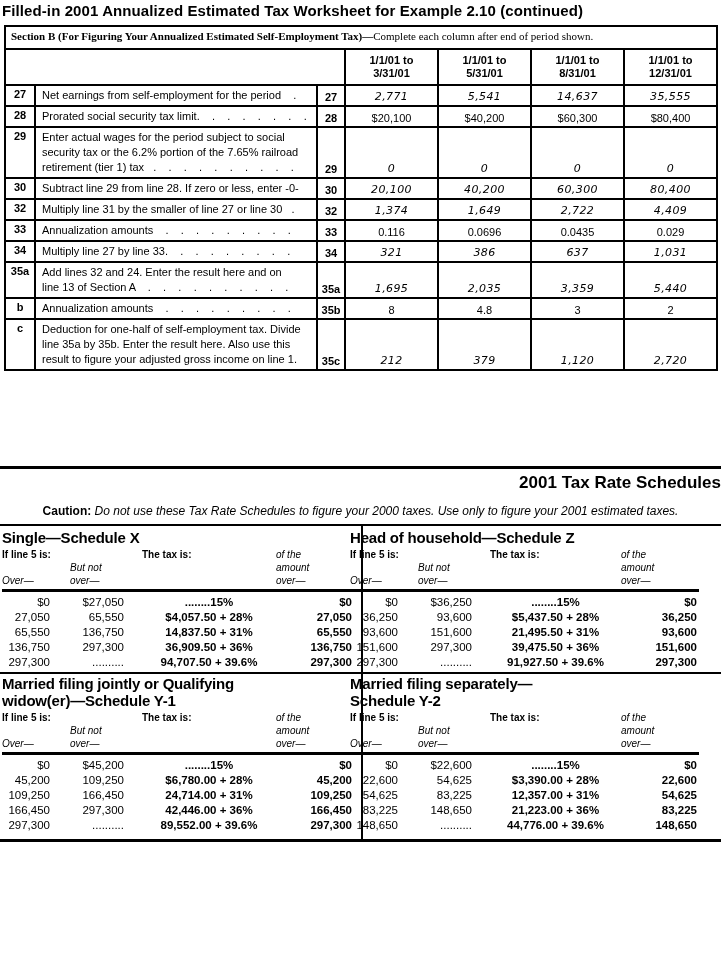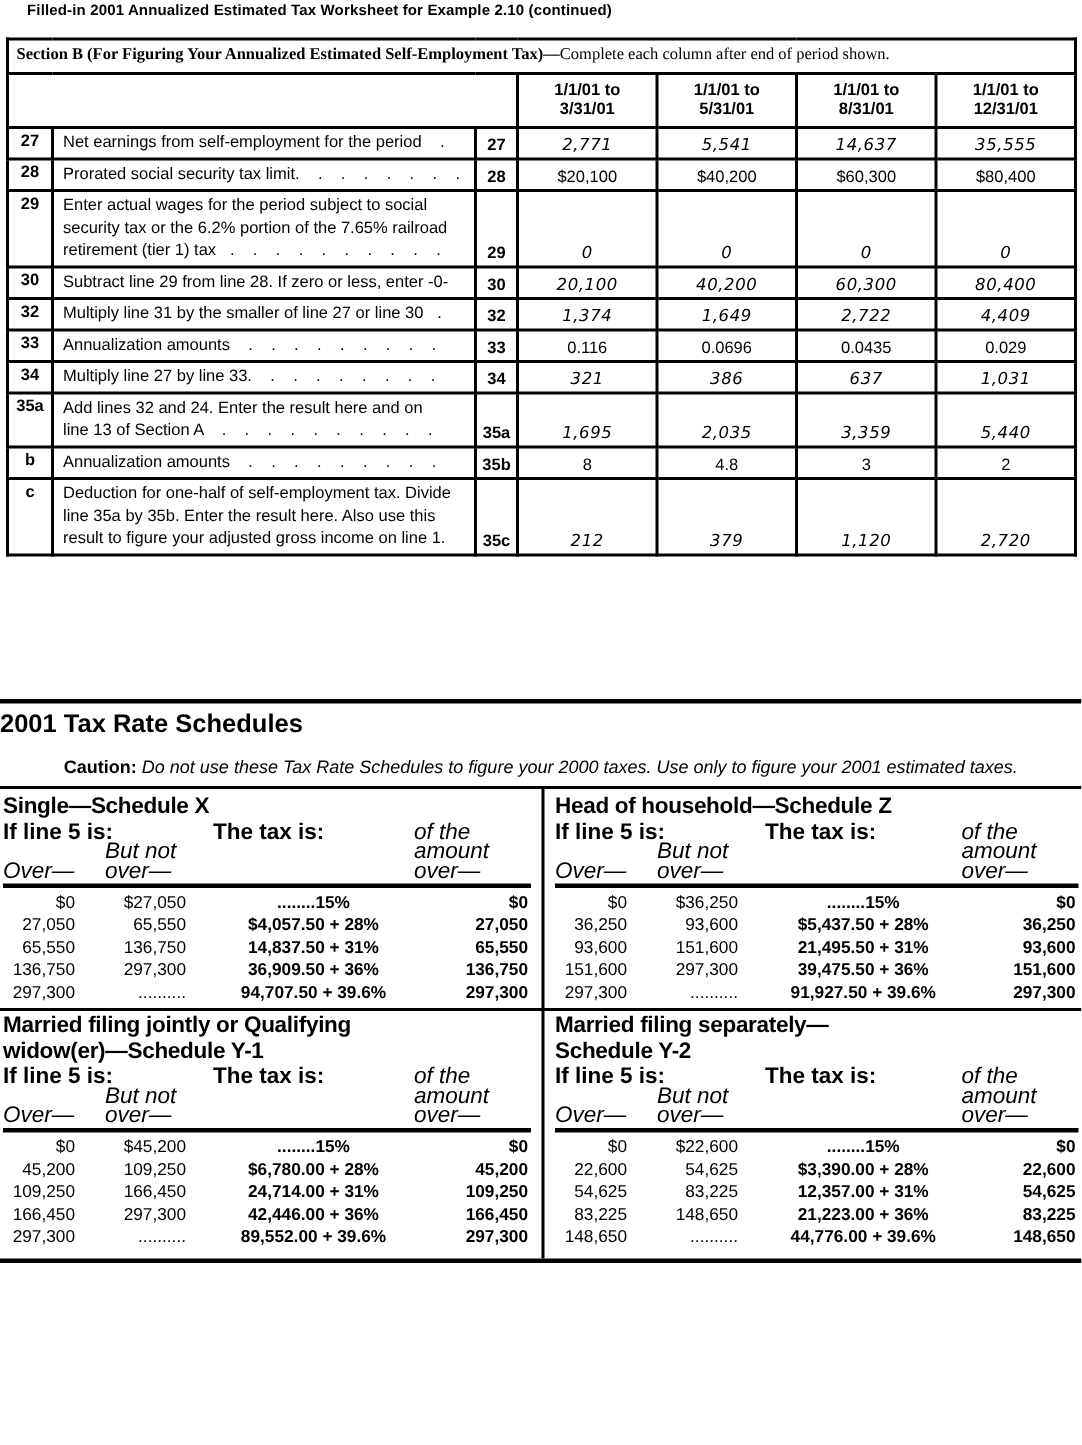--- a/index.html
+++ b/index.html
@@ -1,18 +1,18 @@
 <!DOCTYPE html>
 <html><head>
 <meta charset="utf-8">
 <style>
   html,body { margin:0; padding:0; background:#fff; }
   body { width:721px; height:963px; position:relative; font-family:"Liberation Sans",sans-serif; color:#000; }
 
-  #page-title { position:absolute; left:18px; top:2px; font-size:10px; font-weight:bold; letter-spacing:0.1px; white-space:nowrap; }
+  #page-title { position:absolute; left:2px; top:2px; font-size:15px; font-weight:bold; letter-spacing:0.1px; white-space:nowrap; }
 
   
   #sectionb { position:absolute; left:4px; top:25px; width:713px; border-collapse:collapse; table-layout:fixed; }
   #sectionb td { border:2px solid #000; padding:0; font-size:11px; vertical-align:top; }
   .sb-section-cell { padding:3px 5px 3px 5px !important; height:15px;font-family:Liberation Serif, serif; }
   .sb-section-cell .bold { font-weight:bold; }
   .blank-head { height:34px; }
   .period { font-weight:bold; text-align:center; vertical-align:middle !important; line-height:13px; }
   .num { font-weight:bold; text-align:center; padding-top:2px !important; }
   .desc { padding:2px 4px 2px 6px !important; }
@@ -23,33 +23,33 @@
   .filled { font-family:"DejaVu Sans",sans-serif; font-style:italic; font-size:12px; letter-spacing:0.4px;margin-top:11px; }
 
   
   .hrule { position:absolute; left:0; background:#000; }
   #rule-top    { top:466px; width:721px; height:3px; }
   #rule-caut   { top:524px; width:721px; height:2px; }
   #rule-mid    { top:672px; width:721px; height:2px; }
   #rule-bottom { top:839px; width:721px; height:3px; }
   #vdivider    { position:absolute; left:361px; top:526px; width:2px; height:313px; background:#000; }
 
-  #schedules-title { position:absolute; left:0; top:473px; width:721px; text-align:left; font-size:17px; font-weight:bold; }
+  #schedules-title { position:absolute; left:0; top:473px; width:721px; text-align:right; font-size:17px; font-weight:bold; }
   #caution { position:absolute; left:0; top:504px; width:721px; text-align:center; font-size:12px; white-space:nowrap; }
   #caution .cl { font-weight:bold; }
   #caution .ct { font-style:italic; }
 
   .sched { position:absolute; }
   #sched0, #sched2 { left:2px;   width:352px; }
-  #sched1, #sched3 { left:370px; width:349px; }
+  #sched1, #sched3 { left:350px; width:349px; }
   #sched0, #sched1 { top:529px; }
   #sched2, #sched3 { top:675px; }
 
   .sched-name { font-weight:bold; font-size:15px; line-height:17px; letter-spacing:-0.2px; }
-  .shead { display:grid; grid-template-columns:48px 92px 1fr 78px; font-size:15px; line-height:13px; margin-top:2px; }
+  .shead { display:grid; grid-template-columns:48px 92px 1fr 78px; font-size:10px; line-height:13px; margin-top:2px; }
   .shead .b { font-weight:bold; }
   .shead .i { font-style:italic; }
   .ar { }
   .pl { padding-left:20px; }
   .taxhdr { padding-right:14px; }
   .srule { height:3px; background:#000; margin-top:2px; }
   .srows { margin-top:3px; }
   .srow { display:grid; grid-template-columns:48px 92px 1fr 78px; font-size:11.5px; line-height:15px; }
   .c-over   { text-align:right; }
   .c-butnot { text-align:right; padding-right:18px; }

